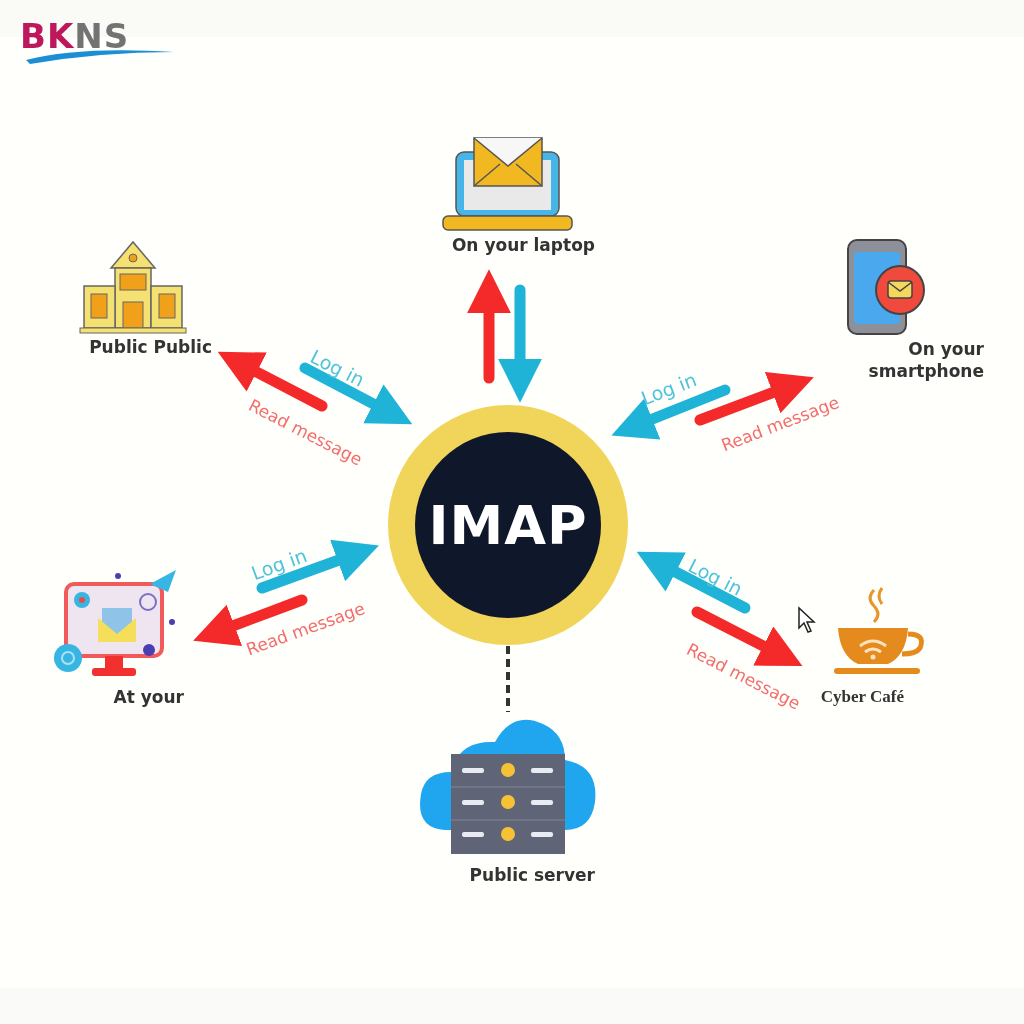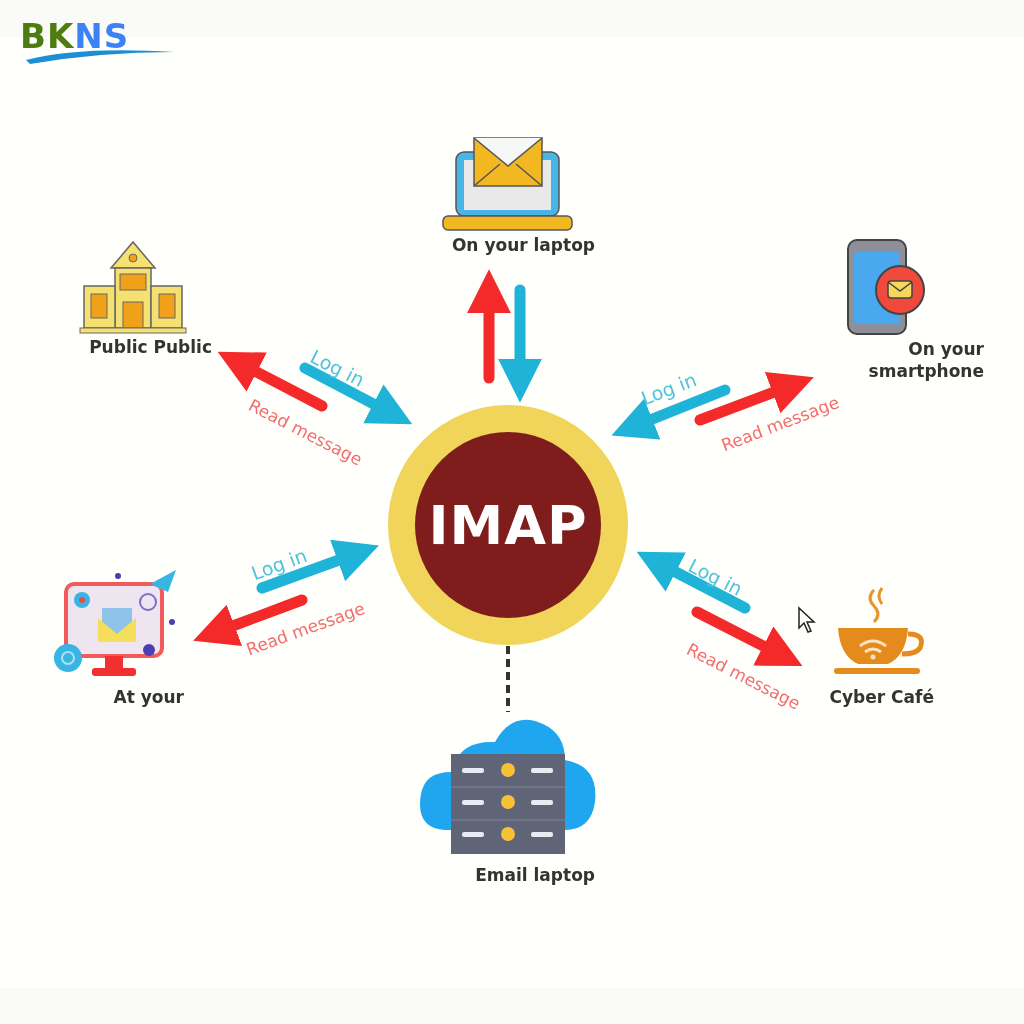--- a/index.html
+++ b/index.html
@@ -1,28 +1,28 @@
 <!DOCTYPE html>
 <html><head>
 <meta charset="utf-8">
 <style>
   html, body { margin:0; padding:0; }
   body { width:1024px; height:1024px; position:relative; overflow:hidden; background:#fffffb; font-family:"DejaVu Sans", sans-serif; }
   .band-top { position:absolute; left:0; top:0; width:1024px; height:37px; background:#fafaf7; }
   .band-bottom { position:absolute; left:0; top:988px; width:1024px; height:36px; background:#fafaf8; }
   .logo { position:absolute; left:20px; top:16px; width:160px; height:50px; }
   .logo-text { position:absolute; left:0; top:0; font-family:"DejaVu Sans", sans-serif; font-weight:bold; font-size:34px; letter-spacing:1px; line-height:40px; }
-  .logo-red { color:#4d7c0f;text-align:center; }
-  .logo-blue { color:#3b82f6; }
+  .logo-red { color:#be185d;text-align:center; }
+  .logo-blue { color:#737373; }
   .node-label { position:absolute; font-family:"DejaVu Sans", sans-serif; font-weight:bold; font-size:17px; color:#333333; text-align:right; line-height:22px; white-space:nowrap; }
   .arrow-label { position:absolute; font-family:"DejaVu Sans", sans-serif; font-size:17px; white-space:nowrap; transform-origin:left center; }
   .login { color:#4fc3dd; font-size:19px; }
   .readmsg { color:#f36d6d; }
   .imap-outer { position:absolute; left:388px; top:405px; width:240px; height:240px; border-radius:50%; background:#f1d55a; }
-  .imap-inner { position:absolute; left:27px; top:27px; width:186px; height:186px; border-radius:50%; background:#7f1d1d; display:flex; align-items:center; justify-content:center; }
+  .imap-inner { position:absolute; left:27px; top:27px; width:186px; height:186px; border-radius:50%; background:#0f172a; display:flex; align-items:center; justify-content:center; }
   .imap-text { color:#ffffff; font-family:"DejaVu Sans", sans-serif; font-weight:bold; font-size:54px; letter-spacing:1px; }
   svg.layer { position:absolute; left:0; top:0; }
 </style>
 </head>
 <body>
 
 <div class="band-top"></div>
 <div class="band-bottom"></div>
 
 <div class="logo">
@@ -144,21 +144,21 @@
 <svg style="position:absolute;left:830px;top:584px" width="100" height="100">
   <path d="M44 6 Q36 14 44 22 Q52 30 44 38" fill="none" stroke="#e8962a" stroke-width="3"></path>
   <path d="M52 4 Q46 12 52 20" fill="none" stroke="#e8962a" stroke-width="3"></path>
   <path d="M8 44 L78 44 Q76 72 58 80 L28 80 Q10 72 8 44 Z" fill="#e58a1d"></path>
   <path d="M78 50 Q96 50 90 64 Q86 70 72 70" fill="none" stroke="#e58a1d" stroke-width="5"></path>
   <rect x="4" y="84" width="86" height="6" rx="3" fill="#e58a1d"></rect>
   <path d="M30 62 Q43 52 56 62" fill="none" stroke="#fbe3c0" stroke-width="3"></path>
   <path d="M35 68 Q43 62 51 68" fill="none" stroke="#fbe3c0" stroke-width="3"></path>
   <circle cx="43" cy="73" r="2.5" fill="#fbe3c0"></circle>
 </svg>
-<div class="node-label" style="left:794px;top:686px;width:140px;">Cyber Café</div>
+<div class="node-label" style="left:764px;top:686px;width:140px;font-family:Liberation Serif, serif;">Cyber Café</div>
 
 <svg style="position:absolute;left:797px;top:606px" width="22" height="30">
   <path d="M2 2 L2 22 L7 17 L11 26 L14 25 L10 16 L17 16 Z" fill="#ffffff" stroke="#222" stroke-width="1.5"></path>
 </svg>
 
 <svg style="position:absolute;left:415px;top:710px" width="186" height="150">
   <path d="M30 120 Q0 118 6 84 Q10 62 36 62 Q44 30 80 32 Q98 0 128 14 Q150 24 150 50 Q184 56 180 92 Q176 120 150 120 Z" fill="#1fa6ef"></path>
   <rect x="36" y="44" width="114" height="100" fill="#5f6577"></rect>
   <line x1="36" y1="77" x2="150" y2="77" stroke="#6f7587" stroke-width="2"></line>
   <line x1="36" y1="110" x2="150" y2="110" stroke="#6f7587" stroke-width="2"></line>
@@ -169,13 +169,13 @@
       <rect x="116" y="90" width="22" height="5" rx="2"></rect>
     <rect x="47" y="122" width="22" height="5" rx="2"></rect>
       <rect x="116" y="122" width="22" height="5" rx="2"></rect>
   </g>
   <g fill="#f7c136">
     <circle cx="93" cy="60" r="7"></circle>
       <circle cx="93" cy="92" r="7"></circle>
       <circle cx="93" cy="124" r="7"></circle>
   </g>
 </svg>
-<div class="node-label" style="left:420px;top:864px;width:175px;">Email laptop</div>
+<div class="node-label" style="left:420px;top:864px;width:175px;">Public server</div>
 
 </body></html>

